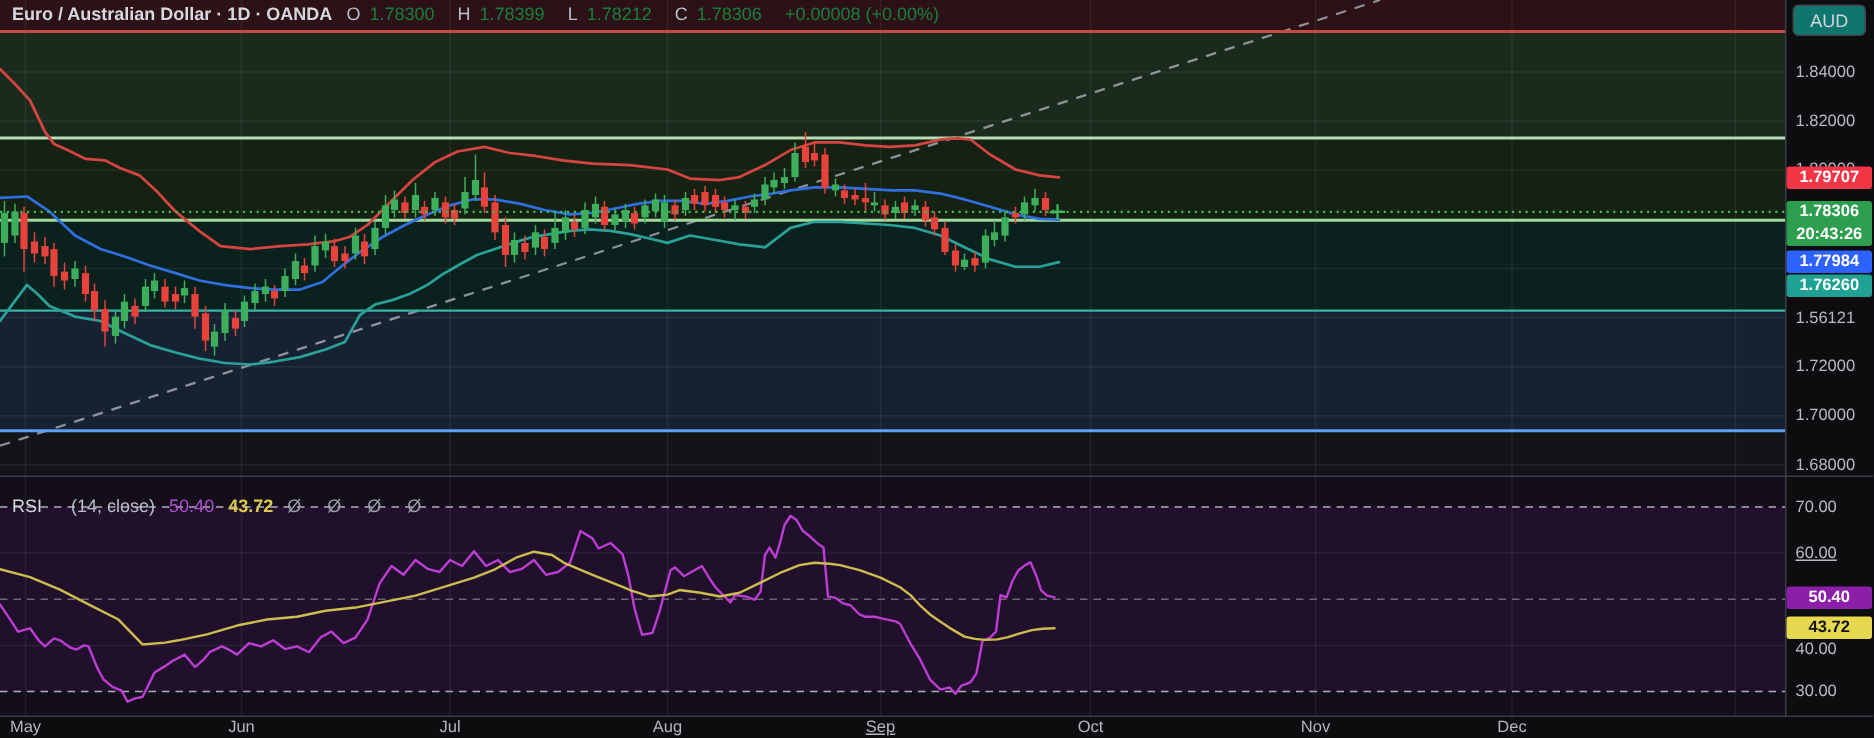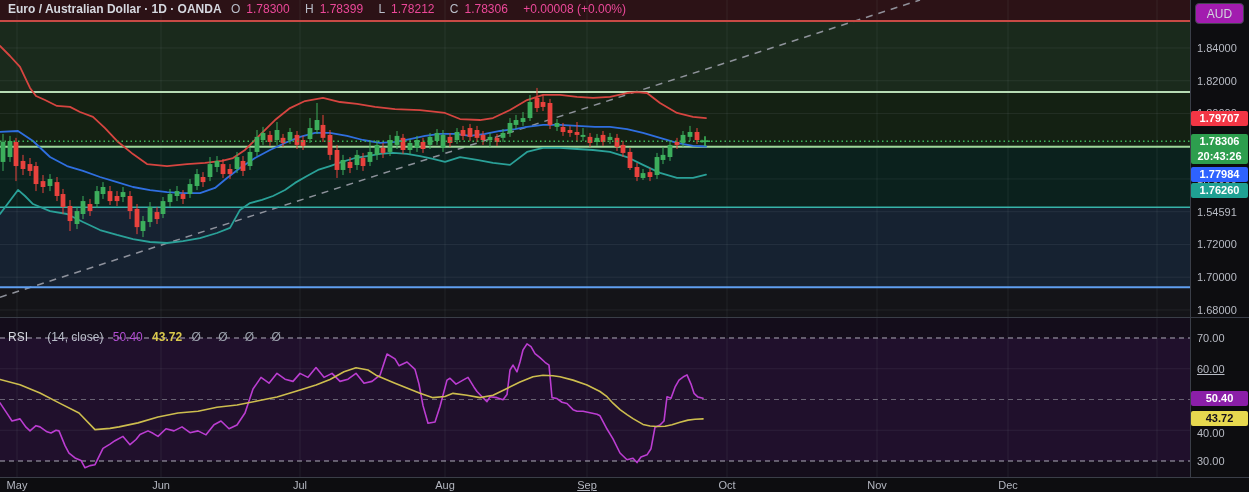--- a/index.html
+++ b/index.html
@@ -4,37 +4,37 @@
 <style>
   html,body{margin:0;padding:0;background:#0a0a0c;}
   .root{position:relative;width:1249px;height:492px;background:#131318;overflow:hidden;
         font-family:"Liberation Sans",sans-serif;}
   svg{position:absolute;left:0;top:0;}
   .legend{position:absolute;z-index:5;font-size:12px;white-space:nowrap;color:#d5d8df;}
   .lgrow{height:14px;line-height:14px;}
   .lgrow span{margin-right:6px;}
   .ohlc-pair{margin-right:2px;}
   .dim{color:#b9bec9;}
-  .v-up{color:#ec4899;}
+  .v-up{color:#15803d;}
   .v-blue{color:#3d7bf4;}
   .v-red{color:#ef5350;}
   .v-teal{color:#2bb3a2;}
   .v-purple{color:#b14ed1;}
   .v-yellow{color:#d9c94c;}
   .v-null{color:#9aa0ab;letter-spacing:7px;}
   #price-axis{position:absolute;z-index:6;left:1190px;top:0;width:59px;height:478px;}
   #time-axis{position:absolute;z-index:6;left:0;top:478px;width:1077px;height:14px;}
   .tick{position:absolute;left:7px;font-size:11px;color:#b8bbc4;transform:translateY(-50%);}
   .badge{position:absolute;left:1px;width:57px;border-radius:2px;font-size:11px;font-weight:700;
          text-align:center;line-height:15px;}
   .badge .sub{font-weight:700;}
   .month{position:absolute;top:1px;font-size:11px;color:#b4b7c0;transform:translateX(-50%);line-height:12px;}
   .aud{position:absolute;left:5px;top:3px;width:47px;height:19px;border:1px solid #42454f;
        border-radius:4px;color:#d2d5dd;font-size:12px;display:flex;align-items:center;
-       justify-content:center;background:#a21caf;cursor:pointer;}
+       justify-content:center;background:#0f766e;cursor:pointer;}
 </style>
 </head>
 <body>
 
 <div class="root">
   <svg id="chart-svg" width="1249" height="492" viewBox="0 0 1249 492">
       <rect x="0" y="0" width="1249" height="492" fill="#131318"></rect>
       <rect x="0" y="0" width="1190" height="20.958677685950285" fill="#2c1216"></rect>
       <rect x="0" y="20.958677685950285" width="1190" height="71.0630165289258" fill="#1a2a1c"></rect>
       <rect x="0" y="92.02169421487609" width="1190" height="54.85278925619811" fill="#142113"></rect>
@@ -333,21 +333,21 @@
 
   <div id="price-axis">
     <div class="aud">
       <span>AUD</span>
     </div>
   <div class="tick" style="top: 47.9757px;">1.84000</div>
       <div class="tick" style="top: 80.7237px;">1.82000</div>
       <div class="tick" style="top: 113.472px;">1.80000</div>
       <div class="tick" style="top: 146.22px;">1.78000</div>
       <div class="tick" style="top: 178.967px;">1.76000</div>
-      <div class="tick" style="top: 211.715px;">1.54591</div>
+      <div class="tick" style="top: 211.715px;">1.56121</div>
       <div class="tick" style="top: 244.463px;">1.72000</div>
       <div class="tick" style="top: 277.211px;">1.70000</div>
       <div class="tick" style="top: 309.959px;">1.68000</div>
       <div class="tick" style="top: 337.99px;">70.00</div>
       <div class="tick" style="top: 368.745px; text-decoration: underline;">60.00</div>
       <div class="tick" style="top: 399.499px;">50.00</div>
       <div class="tick" style="top: 433px;">40.00</div>
       <div class="tick" style="top: 461.008px;">30.00</div>
       <div class="badge" style="background: rgb(242, 54, 69); color: rgb(255, 255, 255); top: 110.769px;">
         <div>1.79707</div>

